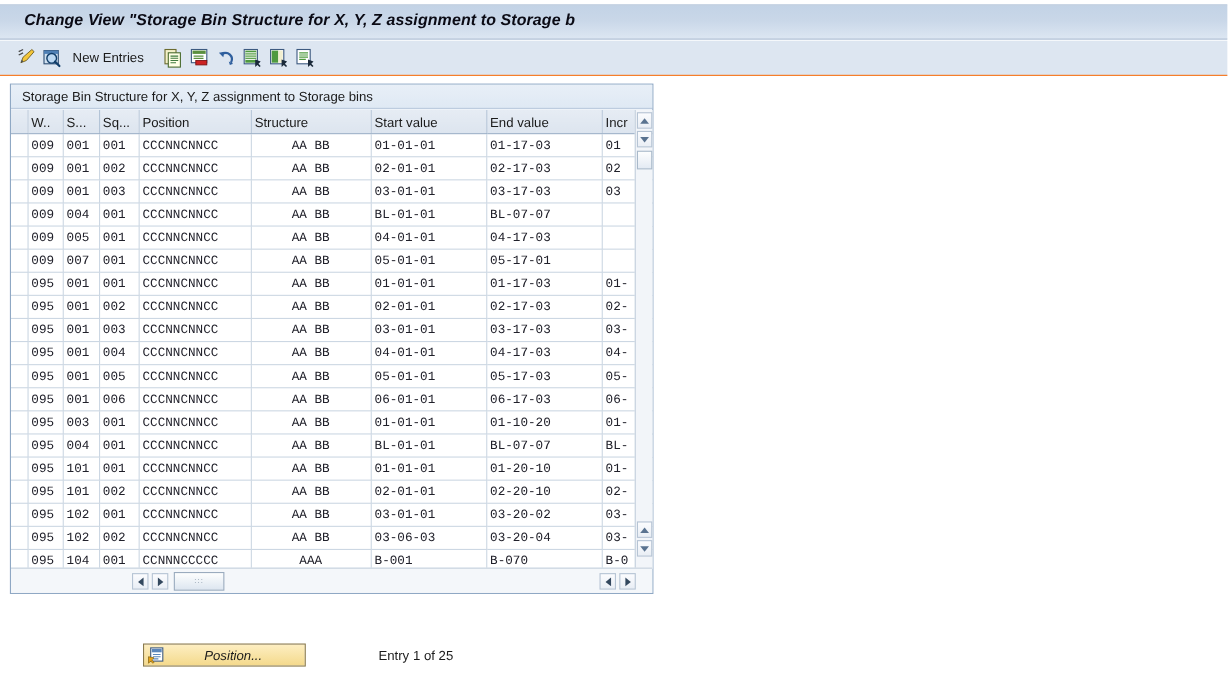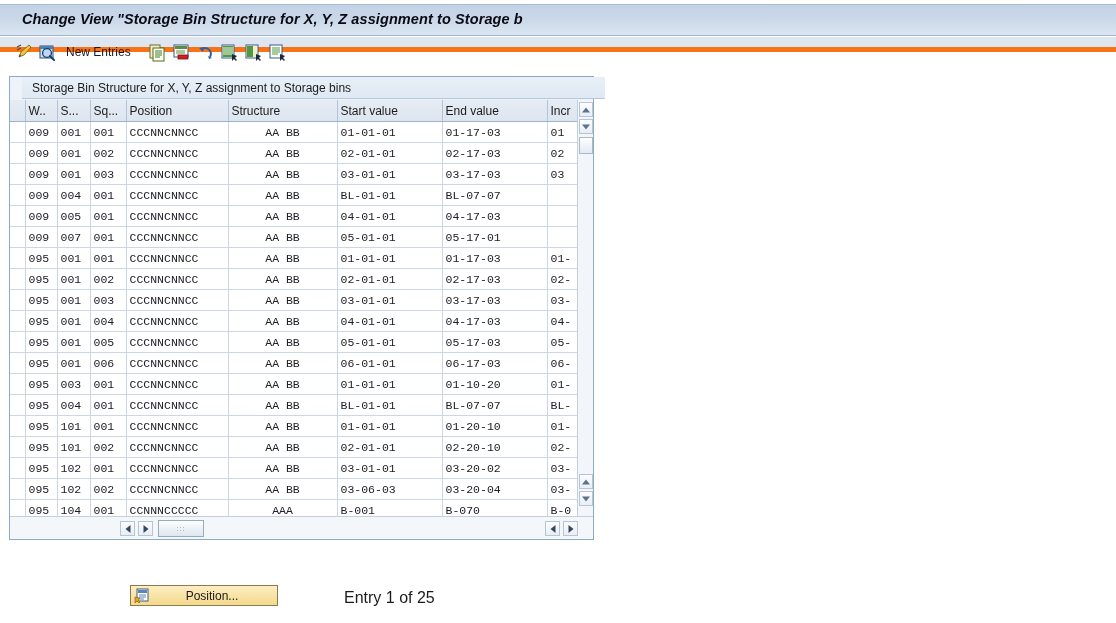--- a/index.html
+++ b/index.html
@@ -49,23 +49,23 @@
     color: #0a0a14;
     white-space: nowrap;
     letter-spacing: 0.1px;
   }
 
   
   .toolbar {
     position: absolute;
     left: 0; top: 37px;
     width: 1116px;
-    height: 15px;
+    height: 32px;
     background: #dde6f1;
-    border-bottom: 5px solid #f97316;
+    border-bottom: 1px solid #f97316;
     box-sizing: border-box;
   }
   .tb-icon {
     position: absolute;
     top: 6px;
     width: 19px;
     height: 19px;
     cursor: pointer;
   }
   .tb-label {
@@ -96,21 +96,21 @@
     left: 9px;
     top: 76px;
     width: 585px;
     height: 464px;
     border: 1px solid #8fa8c4;
     background: #eef3f9;
     box-sizing: border-box;
   }
   .panel-title {
     position: absolute;
-    left: 12px; top: 0;
+    left: 0; top: 0;
     width: 100%;
     height: 22px;
     line-height: 22px;
     padding-left: 10px;
     box-sizing: border-box;
     background: linear-gradient(to bottom, #e8eff7 0%, #dfe9f4 100%);
     border-bottom: 1px solid #b7c8dc;
     font-size: 12px;
     color: #1b1b1b;
     white-space: nowrap;
@@ -296,33 +296,34 @@
     height: 21px;
     background: linear-gradient(to bottom, #fdeec2 0%, #f8e3a4 55%, #f4d98c 100%);
     border: 1px solid #8a7a4c;
     box-sizing: border-box;
     cursor: pointer;
     font-size: 12px;
     color: #1b1b1b;
     text-align: center;
     line-height: 20px;
     padding-left: 16px;
+    font-style: italic;
   }
   .position-icon {
     position: absolute;
     left: 3px;
     top: 2px;
     width: 16px;
     height: 16px;
   }
   .entry-text {
     position: absolute;
     left: 344px;
     top: 589px;
-    font-size: 16px;
+    font-size: 12px;
     color: #1b1b1b;
     white-space: nowrap;
   }
 </style>
 </head>
 <body>
 
 <div class="app-window">
 
   <div class="titlebar">

